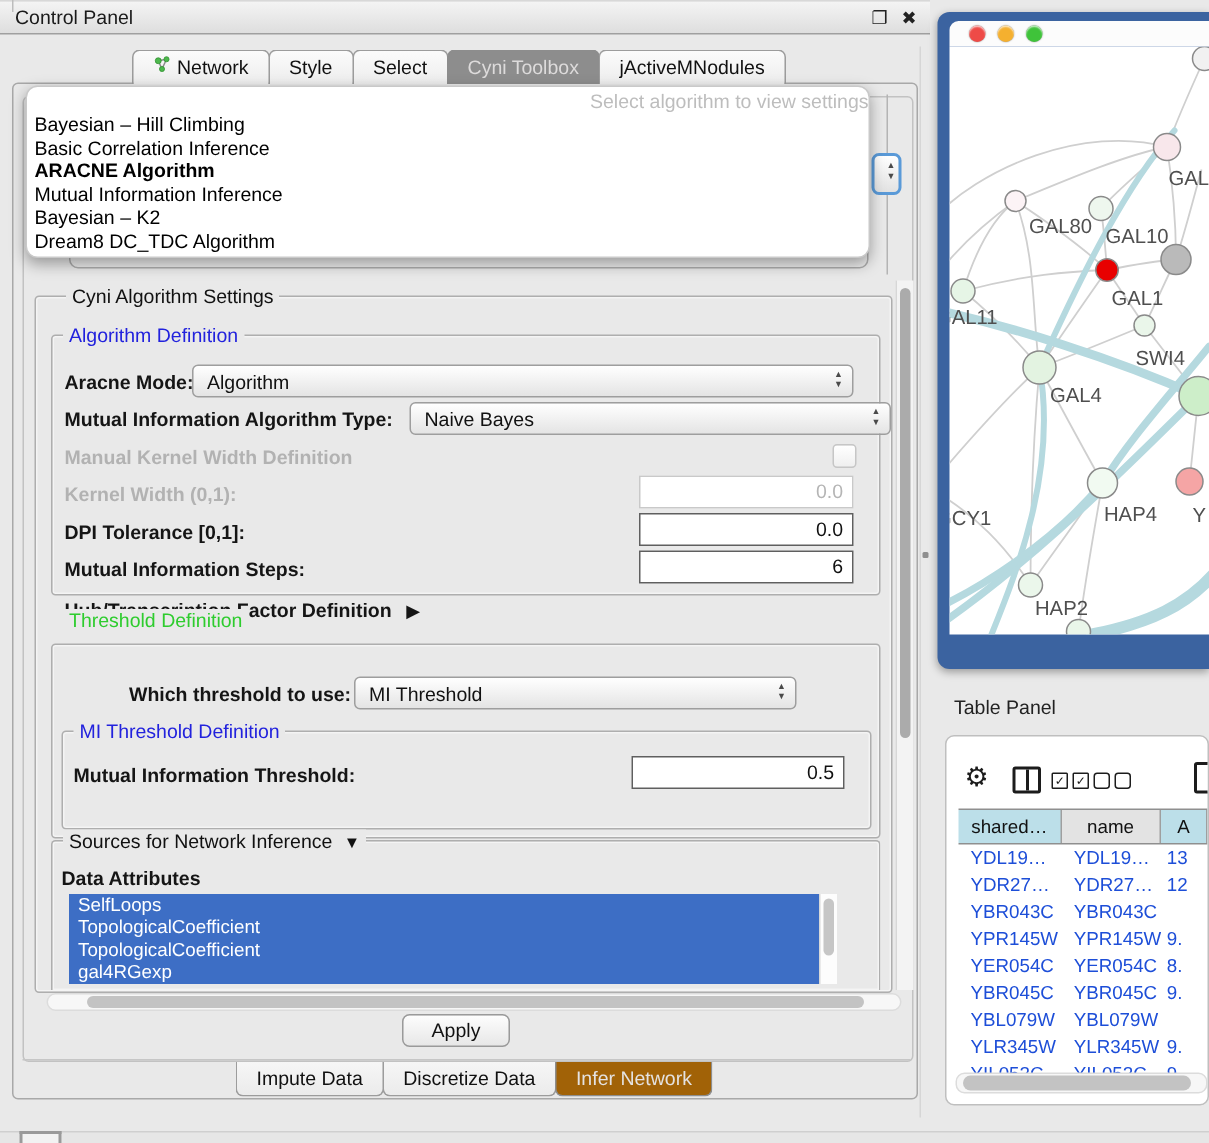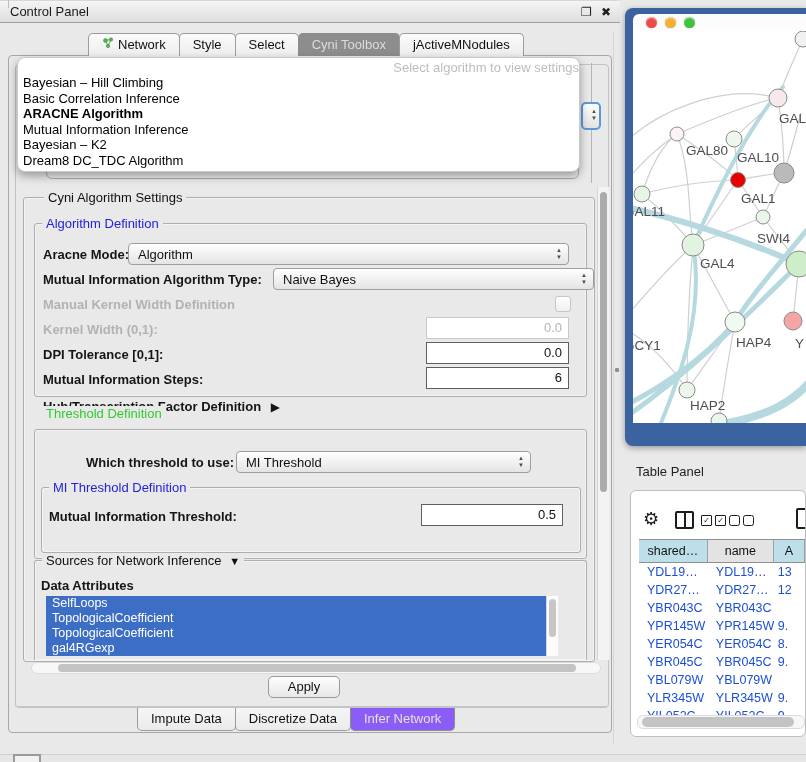--- a/index.html
+++ b/index.html
@@ -12,21 +12,21 @@
     box-sizing:border-box;font-size:13px;color:#1a1a1a;display:flex;align-items:center;padding-left:10px;}
   .tb-btn{position:absolute;top:0;height:22px;line-height:22px;font-size:12px;color:#222;font-weight:bold;}
   
   .tabrow{position:absolute;left:88px;top:33px;height:23px;display:flex;z-index:3;}
   .tab{height:22px;line-height:22px;font-size:13px;color:#111;padding:0 13px;background:linear-gradient(#fbfbfb,#ededed);
     border:1px solid #9c9c9c;border-bottom:none;border-radius:5px 5px 0 0;margin-right:-1px;display:flex;align-items:center;gap:4px;white-space:nowrap;}
   .tab.sel{background:#8d8d8d;color:#dddbdb;border-color:#8d8d8d;}
   .btabrow{position:absolute;height:23px;display:flex;z-index:3;}
   .btab{height:22px;line-height:22px;font-size:13px;color:#111;padding:0 13px;background:linear-gradient(#f6f6f6,#ebebeb);
     border:1px solid #9c9c9c;border-top:none;border-radius:0 0 5px 5px;margin-right:-1px;white-space:nowrap;}
-  .btab.sel{background:#8b5cf6;color:#e4e2e2;border-color:#8d8d8d;text-align:center;}
+  .btab.sel{background:#a16207;color:#e4e2e2;border-color:#8d8d8d;text-align:center;}
   
   .content{position:absolute;left:8px;top:55px;width:604px;height:678px;border:1px solid #a8a8a8;border-radius:4px;
     background:#e9e9e9;box-sizing:border-box;}
   .inner-panel{position:absolute;left:6px;top:8px;width:592px;height:642px;border:1px solid #c2c2c2;border-radius:4px;}
   
   .gbox{position:absolute;border:1px solid #aeaeae;border-radius:3px;box-shadow:inset 0 0 0 1px rgba(255,255,255,.5);}
   .gtitle{position:absolute;font-size:13px;background:#e9e9e9;padding:0 4px;white-space:nowrap;z-index:2;color:#111;}
   .gtitle.blue{color:#2222dd;}
   .gtitle.green{color:#2ecc2e;}
   .lbl{position:absolute;font-size:13px;font-weight:bold;color:#151515;white-space:nowrap;}
@@ -220,21 +220,21 @@
       <div class="thumb" style="top:5px;height:300px;"></div>
     </div>
     <div class="hsb" style="left:22px;top:606px;width:570px;height:12px;box-sizing:border-box;">
       <div class="thumb" style="left:26px;width:518px;"></div>
     </div>
 
     <div class="btn" style="left:259px;top:620px;width:72px;">Apply</div>
 
     <div class="abs" style="left:6px;top:650px;width:592px;height:1px;background:#c6c6c6;"></div>
 
-    <div class="btabrow" style="left:128px;top:652px;" id="bottomTabs">
+    <div class="btabrow" style="left:148px;top:652px;" id="bottomTabs">
         <div class="btab">Impute Data</div>
         <div class="btab">Discretize Data</div>
         <div class="btab sel">Infer Network</div>
       </div>
   </div>
 
   <div class="dd">
     <div class="dd-hint">Select algorithm to view settings</div>
     <div class="dd-items" id="ddItems">
         <div class="dd-item">Bayesian – Hill Climbing</div>

